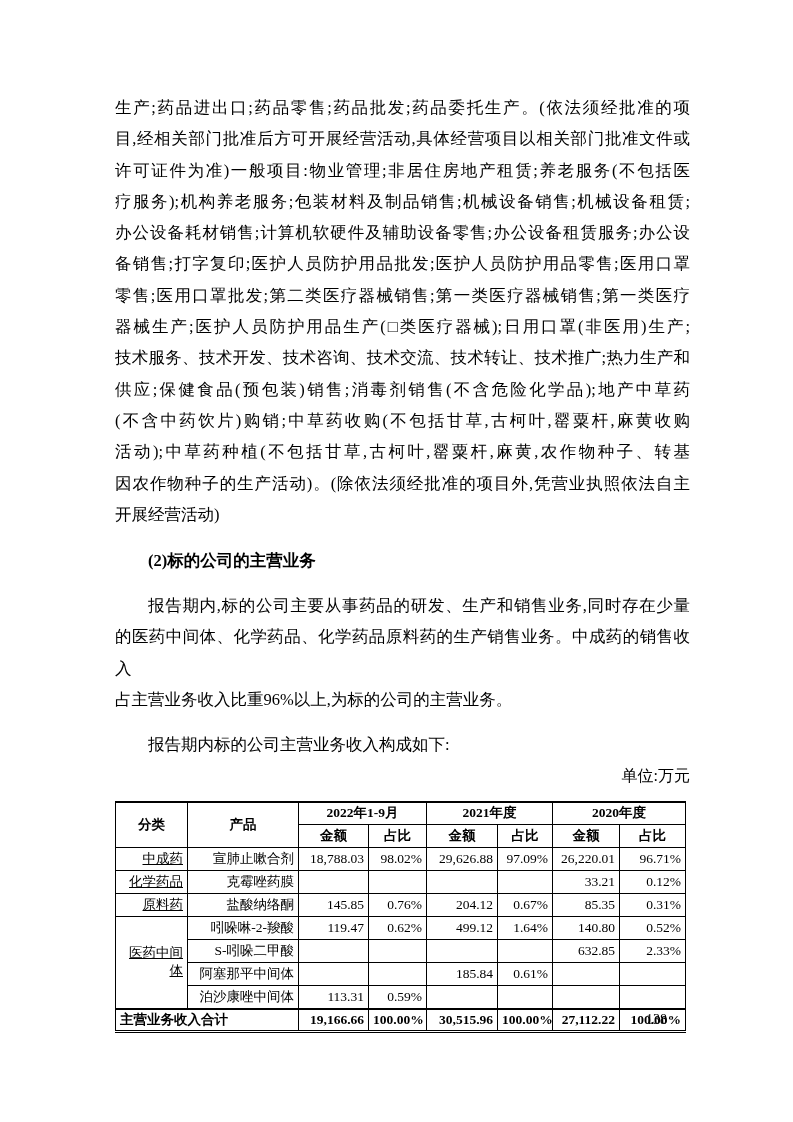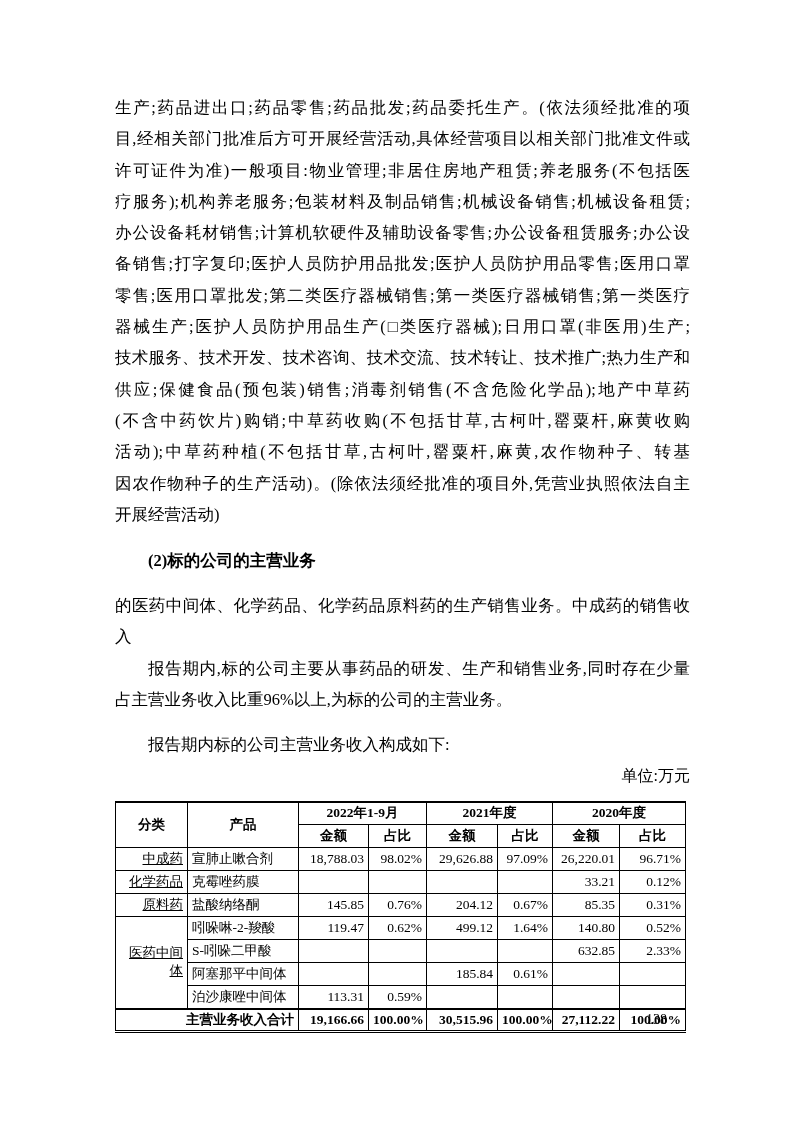--- a/index.html
+++ b/index.html
@@ -58,25 +58,25 @@
   table.revenue th, table.revenue td {
     border: 1px solid #000;
     font-size: 13.5px;
     padding: 0 4px;
     overflow: hidden;
   }
   table.revenue thead tr { height: 23px; }
   table.revenue thead th { font-weight: bold; text-align: center; }
   table.revenue tbody tr { height: 23px; }
   td.cat  { text-align: right; text-decoration: underline; }
-  td.prod { text-align: left; }
+  td.prod { text-align: right; }
   td.num  { text-align: right; }
   tr.total-row { height: 26px; font-weight: bold; }
   tr.total-row td { border-top: 2px solid #000; }
-  tr.total-row td.label { text-align: right; }
+  tr.total-row td.label { text-align: left; }
   .page-number {
     position: absolute;
     left: 646px;
     top: 1012px;
     font-size: 14px;
     line-height: 16px;
   }
 </style>
 </head>
 <body>
@@ -97,22 +97,22 @@
       <div class="line">供应;保健食品(预包装)销售;消毒剂销售(不含危险化学品);地产中草药</div>
       <div class="line">(不含中药饮片)购销;中草药收购(不包括甘草,古柯叶,罂粟杆,麻黄收购</div>
       <div class="line">活动);中草药种植(不包括甘草,古柯叶,罂粟杆,麻黄,农作物种子、转基</div>
       <div class="line">因农作物种子的生产活动)。(除依法须经批准的项目外,凭营业执照依法自主</div>
       <div class="line last">开展经营活动)</div>
     </div>
 
     <div class="sub-heading">(2)标的公司的主营业务</div>
 
     <div class="para second">
+      <div class="line indent">报告期内,标的公司主要从事药品的研发、生产和销售业务,同时存在少量</div>
       <div class="line">的医药中间体、化学药品、化学药品原料药的生产销售业务。中成药的销售收入</div>
-      <div class="line indent">报告期内,标的公司主要从事药品的研发、生产和销售业务,同时存在少量</div>
       <div class="line last">占主营业务收入比重96%以上,为标的公司的主营业务。</div>
     </div>
 
     <div class="intro-line">报告期内标的公司主营业务收入构成如下:</div>
 
     <div class="unit-label">单位:万元</div>
 
     <table class="revenue">
       <colgroup>
         <col style="width:72px">

